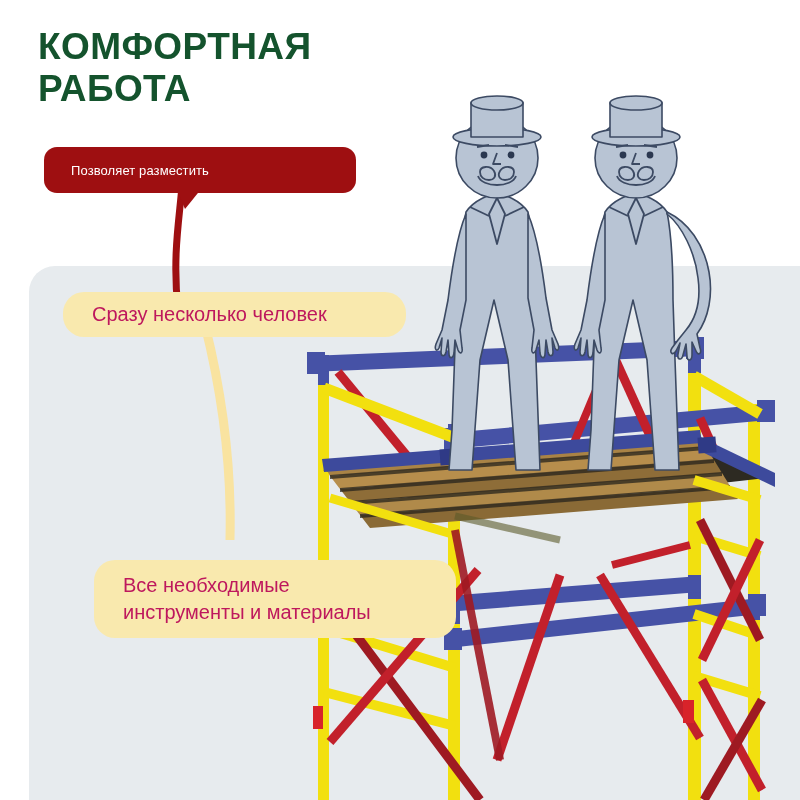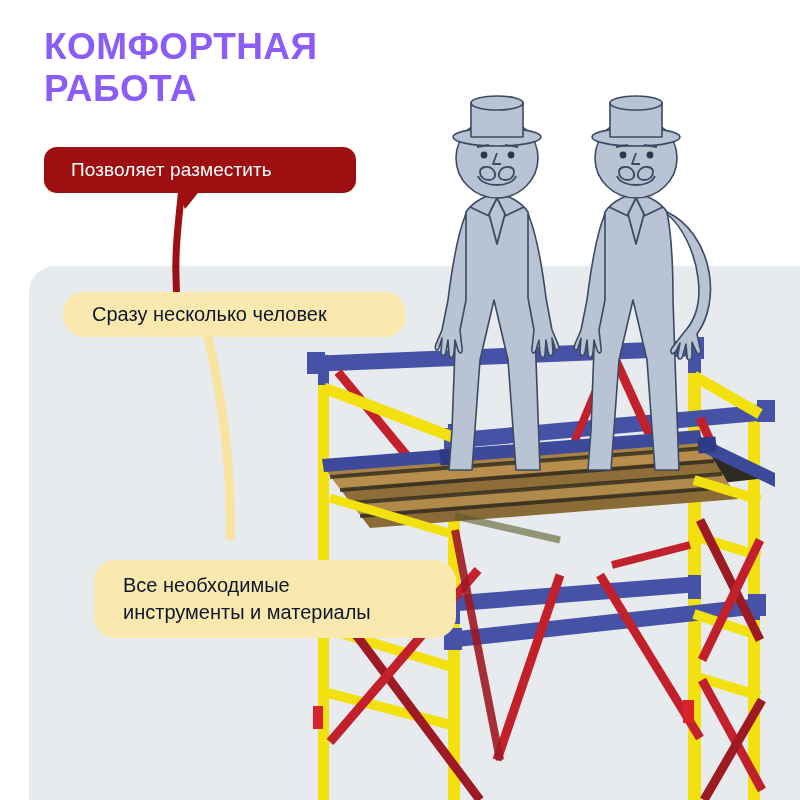--- a/index.html
+++ b/index.html
@@ -13,39 +13,39 @@
 
   
   .bg-panel{
     position:absolute;left:29px;top:266px;width:771px;height:534px;
     background:#e7ebee;
     border-top-left-radius:26px;
   }
 
   
   .headline{
-    position:absolute;left:44px;top:26px;width:420px;
-    color:#8b5cf6;
+    position:absolute;left:38px;top:26px;width:420px;
+    color:#14532d;
     font-weight:bold;
     font-size:37px;
     line-height:1.13;
     letter-spacing:0.4px;
     text-transform:uppercase;
     white-space:pre-line;
   }
 
   
   .red-bubble{
     position:absolute;left:44px;top:147px;width:312px;height:46px;
     background:#9e0f11;
     border-radius:13px;
     display:flex;align-items:center;
   }
   .red-bubble-label{
-    color:#ffffff;font-size:19px;padding-left:27px;letter-spacing:0.1px;
+    color:#ffffff;font-size:13px;padding-left:27px;letter-spacing:0.1px;
     white-space:nowrap;
   }
   .red-tail{
     position:absolute;left:176px;top:188px;width:36px;height:22px;
     overflow:hidden;
   }
   .red-tail svg{display:block;}
 
   
   .conn-red{position:absolute;left:150px;top:185px;width:80px;height:125px;}
@@ -55,21 +55,21 @@
   
   .y-bubble{
     position:absolute;
     background:#f9e9ae;
     border-radius:21px;
     display:flex;align-items:center;
   }
   .y1{left:63px;top:292px;width:343px;height:45px;}
   .y2{left:94px;top:524px;width:362px;height:78px;margin-top:36px;}
   .y-label{
-    color:#0f172a;font-size:20px;line-height:1.35;
+    color:#be185d;font-size:20px;line-height:1.35;
     padding-left:29px;white-space:pre-line;
   }
 
   
   .scaffold{position:absolute;left:0;top:0;width:800px;height:800px;}
   .scaffold svg{display:block;}
 
   
   .workers{position:absolute;left:0;top:0;width:800px;height:800px;}
 </style>

